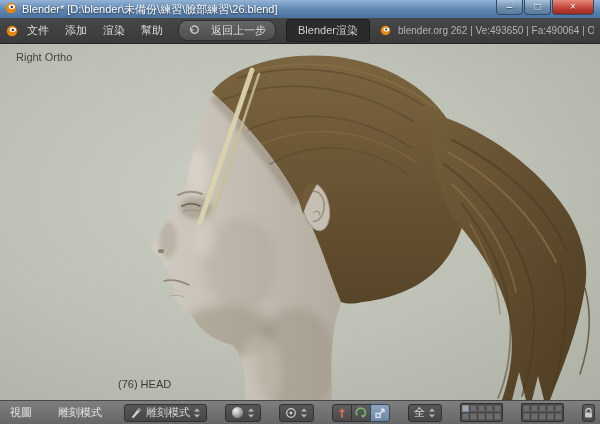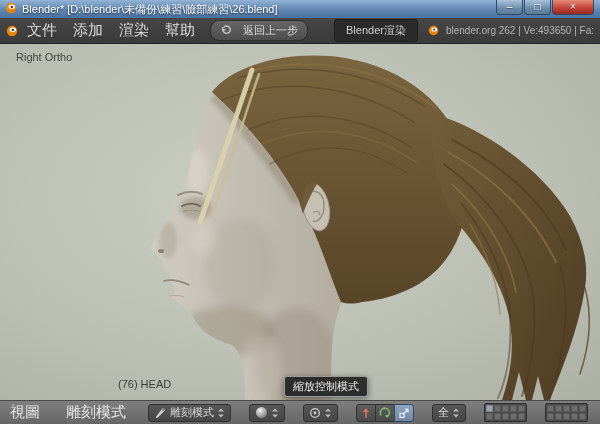--- a/index.html
+++ b/index.html
@@ -9,23 +9,23 @@
 
   
   .titlebar{height:18px;background:linear-gradient(#93b3d6,#5e86b0 55%,#4b73a0);display:flex;align-items:center;padding:0 5px;position:relative;flex:0 0 auto}
   .title{color:#fff;font-size:11px;line-height:18px;text-shadow:0 1px 2px rgba(0,0,0,.65);margin-left:5px;white-space:nowrap}
   .win-controls{position:absolute;right:6px;top:0;display:flex;gap:1px}
   .wbtn{height:15px;width:27px;border:1px solid #2f4b68;border-top:none;border-radius:0 0 4px 4px;font-size:10px;line-height:12px;color:#fff;background:linear-gradient(#aac2dc,#6b8bab 60%,#5c7c9c);text-shadow:0 1px 1px rgba(0,0,0,.5);padding:0}
   .wbtn.close{width:42px;background:linear-gradient(#e58a77,#c5443a 55%,#99291f)}
 
   
   .menubar{height:26px;background:linear-gradient(#474747,#3a3a3a);display:flex;align-items:center;gap:2px;padding:0 6px;border-bottom:1px solid #242424;flex:0 0 auto}
-  .menu{color:#dcdcdc;font-size:15px;padding:3px 7px;border-radius:3px;white-space:nowrap}
+  .menu{color:#dcdcdc;font-size:11px;padding:3px 7px;border-radius:3px;white-space:nowrap}
   .back-btn{display:flex;align-items:center;gap:12px;background:linear-gradient(#666,#4d4d4d);border:1px solid #2d2d2d;border-radius:9px;color:#ddd;font-size:11px;padding:2px 9px;margin-left:6px;white-space:nowrap}
-  .engine{background:#2b2b2b;border:1px solid #1e1e1e;border-radius:3px;color:#cfcfcf;font-size:11px;padding:3px 11px;margin-left:24px;white-space:nowrap}
+  .engine{background:#2b2b2b;border:1px solid #1e1e1e;border-radius:3px;color:#cfcfcf;font-size:11px;padding:3px 11px;margin-left:8px;white-space:nowrap}
   .mb-logo{display:flex;margin-left:8px}
   .stats{color:#b4b4b4;font-size:10px;margin-left:5px;white-space:nowrap;overflow:hidden;flex:1}
 
   
   .viewport{position:relative;height:356px;flex:0 0 auto;background:radial-gradient(ellipse at 42% 42%,#cacdc2 0%,#bcc0b5 55%,#acb0a5 100%);overflow:hidden}
   .viewport>svg{position:absolute;left:0;top:0}
   .view-label{position:absolute;left:16px;top:7px;font-size:11px;color:#45463f}
   .obj-label{position:absolute;left:118px;top:334px;font-size:11px;color:#3c3d37}
   .tooltip{position:absolute;left:284px;top:332px;background:rgba(38,38,38,.95);border:1px solid #9a9a9a;border-radius:3px;color:#ececec;font-size:11px;padding:2px 8px;white-space:nowrap;box-shadow:0 2px 6px rgba(0,0,0,.45)}
 
@@ -173,21 +173,20 @@
       <g transform="rotate(-12 316 163)">
         <ellipse cx="316" cy="163" rx="13" ry="24" fill="#c6bfb3" stroke="#a09787" stroke-width="1"></ellipse>
         <path d="M310,148 C320,144 327,152 324,164 C322,173 315,179 310,176" fill="none" stroke="#968d7e" stroke-width="1.5"></path>
         <path d="M312,168 C316,166 319,168 318,172" fill="none" stroke="#968d7e" stroke-width="1"></path>
       </g>
       <path d="M297,148 C305,139 313,135 319,137 C313,146 307,158 303,170 C300,161 298,154 297,148 Z" fill="#6b5534" opacity=".95"></path>
     </svg>
 
     <span class="view-label">Right Ortho</span>
     <span class="obj-label">(76) HEAD</span>
-    <div class="tooltip">縮放控制模式</div>
   </div>
 
   <div class="toolbar">
     <span class="menu">視圖</span>
     <span class="menu">雕刻模式</span>
 
     <div class="select">
       <svg width="13" height="13" viewBox="0 0 13 13">
           <path d="M1.5 11.5 L7.5 3.5 L9.8 5.5 L3.5 12 Z" fill="#cfcfcf"></path>
           <path d="M8.2 2.6 L10.8 4.8" stroke="#9a9a9a" stroke-width="2"></path>

